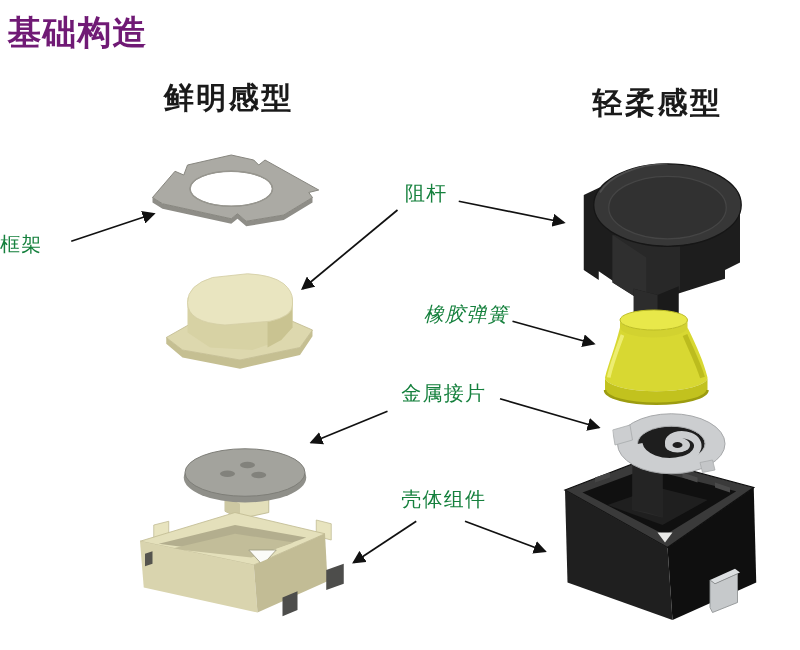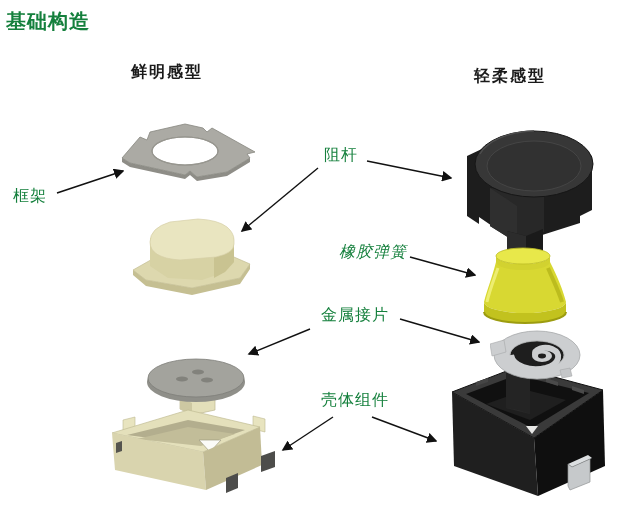--- a/index.html
+++ b/index.html
@@ -1,35 +1,35 @@
 <!DOCTYPE html>
 <html><head>
 <meta charset="utf-8">
 <style>
   html,body{margin:0;padding:0;background:#fff;}
   .canvas{
     position:relative;width:640px;height:520px;background:#fff;
     font-family:"DejaVu Sans","Liberation Sans",sans-serif;overflow:hidden;
   }
   .abs{position:absolute;}
-  .title{font-size:20px;font-weight:bold;color:#15803d;letter-spacing:1px;}
-  .col-header{font-size:16px;font-weight:bold;color:#1a1a1a;letter-spacing:2px;}
+  .title{font-size:27px;font-weight:bold;color:#701a75;letter-spacing:1px;}
+  .col-header{font-size:24px;font-weight:bold;color:#1a1a1a;letter-spacing:2px;}
   .part-label{font-size:16px;color:#15803d;letter-spacing:1px;white-space:nowrap;}
   svg{display:block;}
 </style>
 </head>
 <body>
 
 <div class="canvas">
 
   <div class="abs title" style="left:6px;top:8px;">基础构造</div>
   <div class="abs col-header" style="left:131px;top:62px;">鲜明感型</div>
   <div class="abs col-header" style="left:474px;top:66px;text-align:right;">轻柔感型</div>
 
-  <div class="abs part-label" style="left:13px;top:186px;">框架</div>
+  <div class="abs part-label" style="left:0;top:186px;">框架</div>
   <div class="abs part-label" style="left:324px;top:145px;">阻杆</div>
   <div class="abs part-label" style="left:339px;top:242px;font-style:italic;">橡胶弹簧</div>
   <div class="abs part-label" style="left:321px;top:305px;font-family:Liberation Mono, monospace;">金属接片</div>
   <div class="abs part-label" style="left:321px;top:390px;text-align:right;">壳体组件</div>
 
   <svg class="abs" style="left:110px;top:118px;" width="150" height="85" viewBox="0 0 150 85">
     <path d="M12,40 L12,44 L20,49 L75,61 L80,57 L87,63 L117,58 L140,44 L140,40 L117,54 L87,59 L80,53 L75,57 L20,45 Z" fill="#8e8d87"></path>
     <path fill-rule="evenodd" fill="#abaaa4" stroke="#87867f" stroke-width="0.8" d="M12,40 L30,19 L37,22 L40,14 L75,6 L93,10 L97,14 L102,10 L145,34 L137,36 L140,40 L117,54 L87,59 L80,53 L75,57 L20,45 Z
              M108,33 A33,14 0 1,0 42,33 A33,14 0 1,0 108,33 Z"></path>
     <ellipse cx="75" cy="33" rx="33" ry="14" fill="none" stroke="#97968f" stroke-width="1.2"></ellipse>

